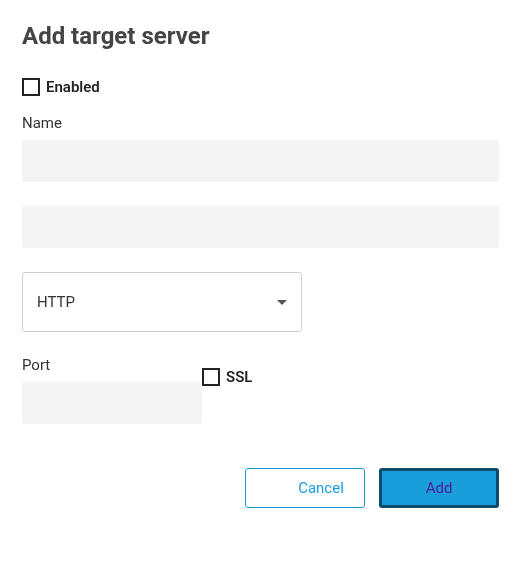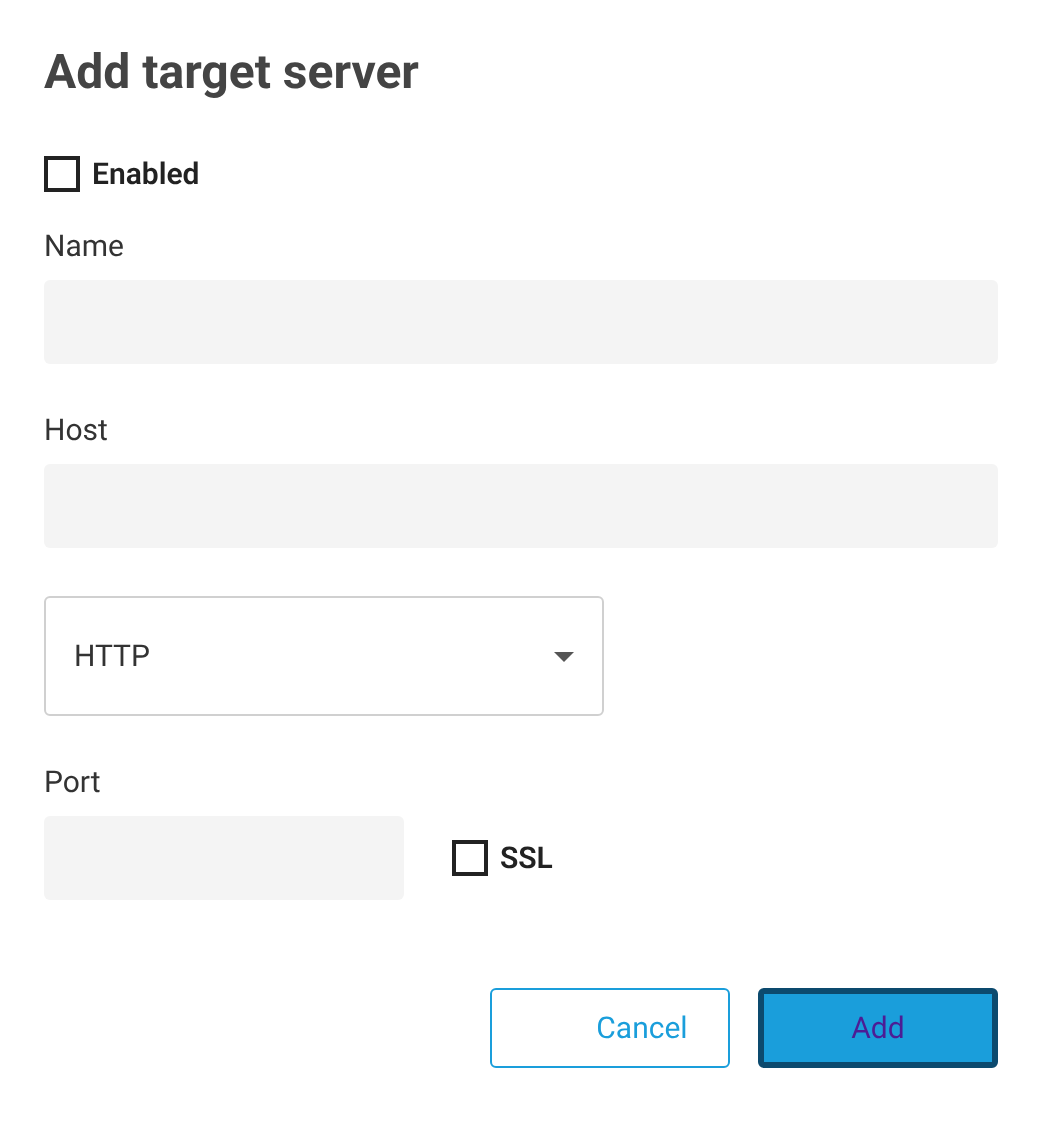--- a/index.html
+++ b/index.html
@@ -73,22 +73,21 @@
     }
     .dropdown-icon {
       width: 0;
       height: 0;
       border-left: 5px solid transparent;
       border-right: 5px solid transparent;
       border-top: 5px solid #555;
     }
     .port-row {
       display: flex;
-      align-items: flex-end;
-      gap: 24px;
+      align-items: flex-start;
     }
     .port-field {
       margin-bottom: 0;
     }
     .port-input {
       width: 180px;
       height: 42px;
       background: #f4f4f4;
       border: none;
       border-radius: 3px;
@@ -143,21 +142,20 @@
   <div class="checkbox"></div>
   <span class="checkbox-label-bold">Enabled</span>
 </div>
 
 <div class="field">
   <label class="field-label">Name</label>
   <input class="text-input" type="text" value="" style="">
 </div>
 
 <div class="field">
-  <label class="field-label">Host</label>
   <input class="text-input" type="text" value="" style="">
 </div>
 
 <div class="field">
   <div class="select-wrapper">
     <div class="select-input">
       <span>HTTP</span>
       <span class="dropdown-icon"></span>
     </div>
   </div>

